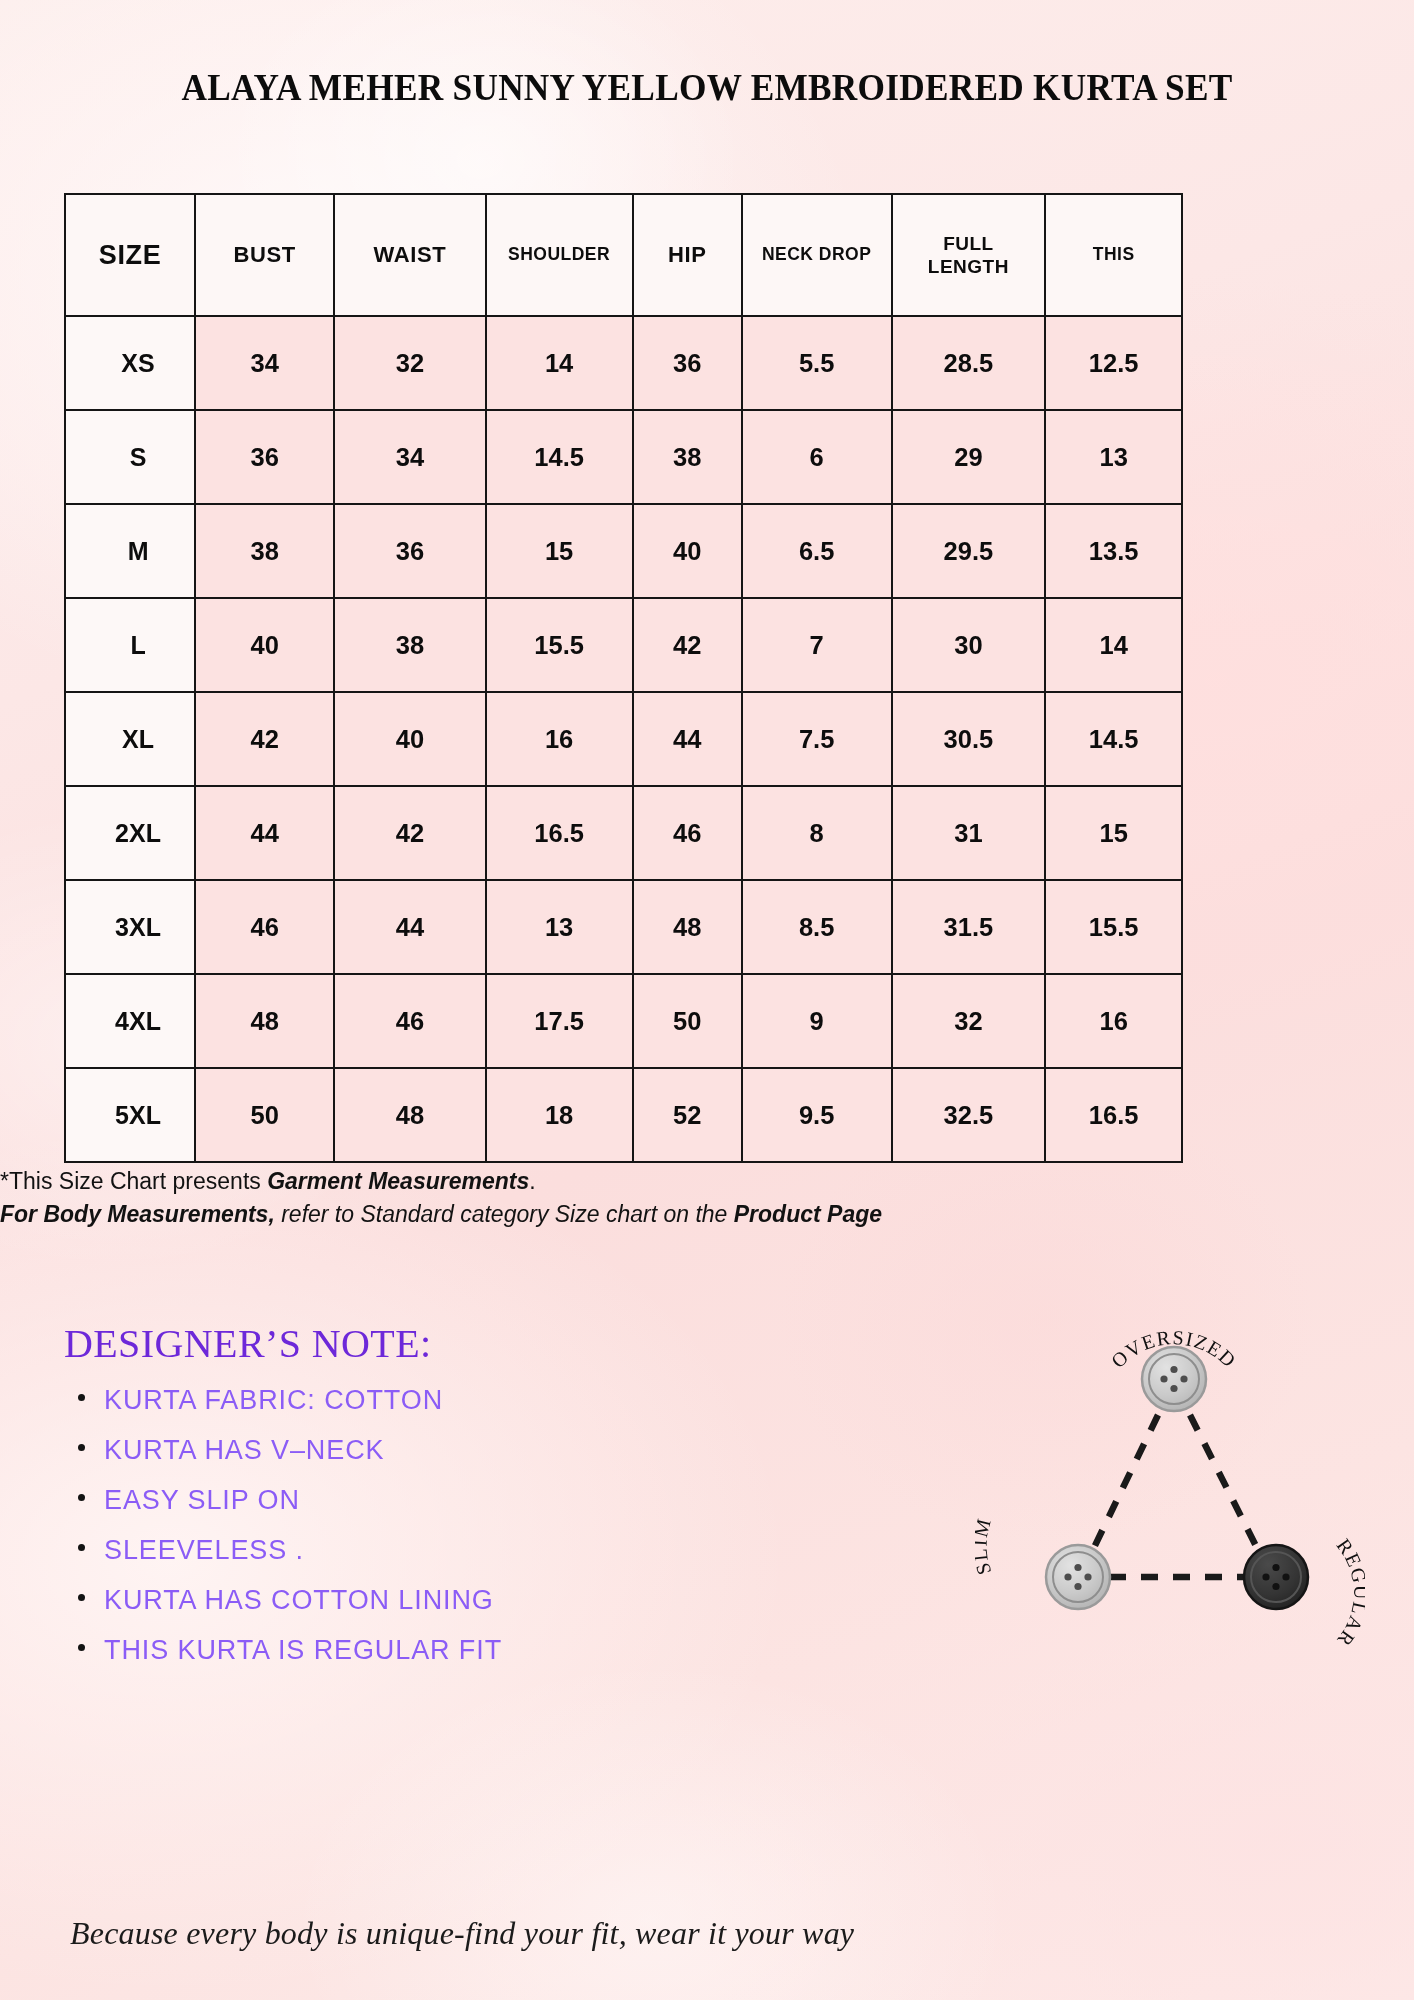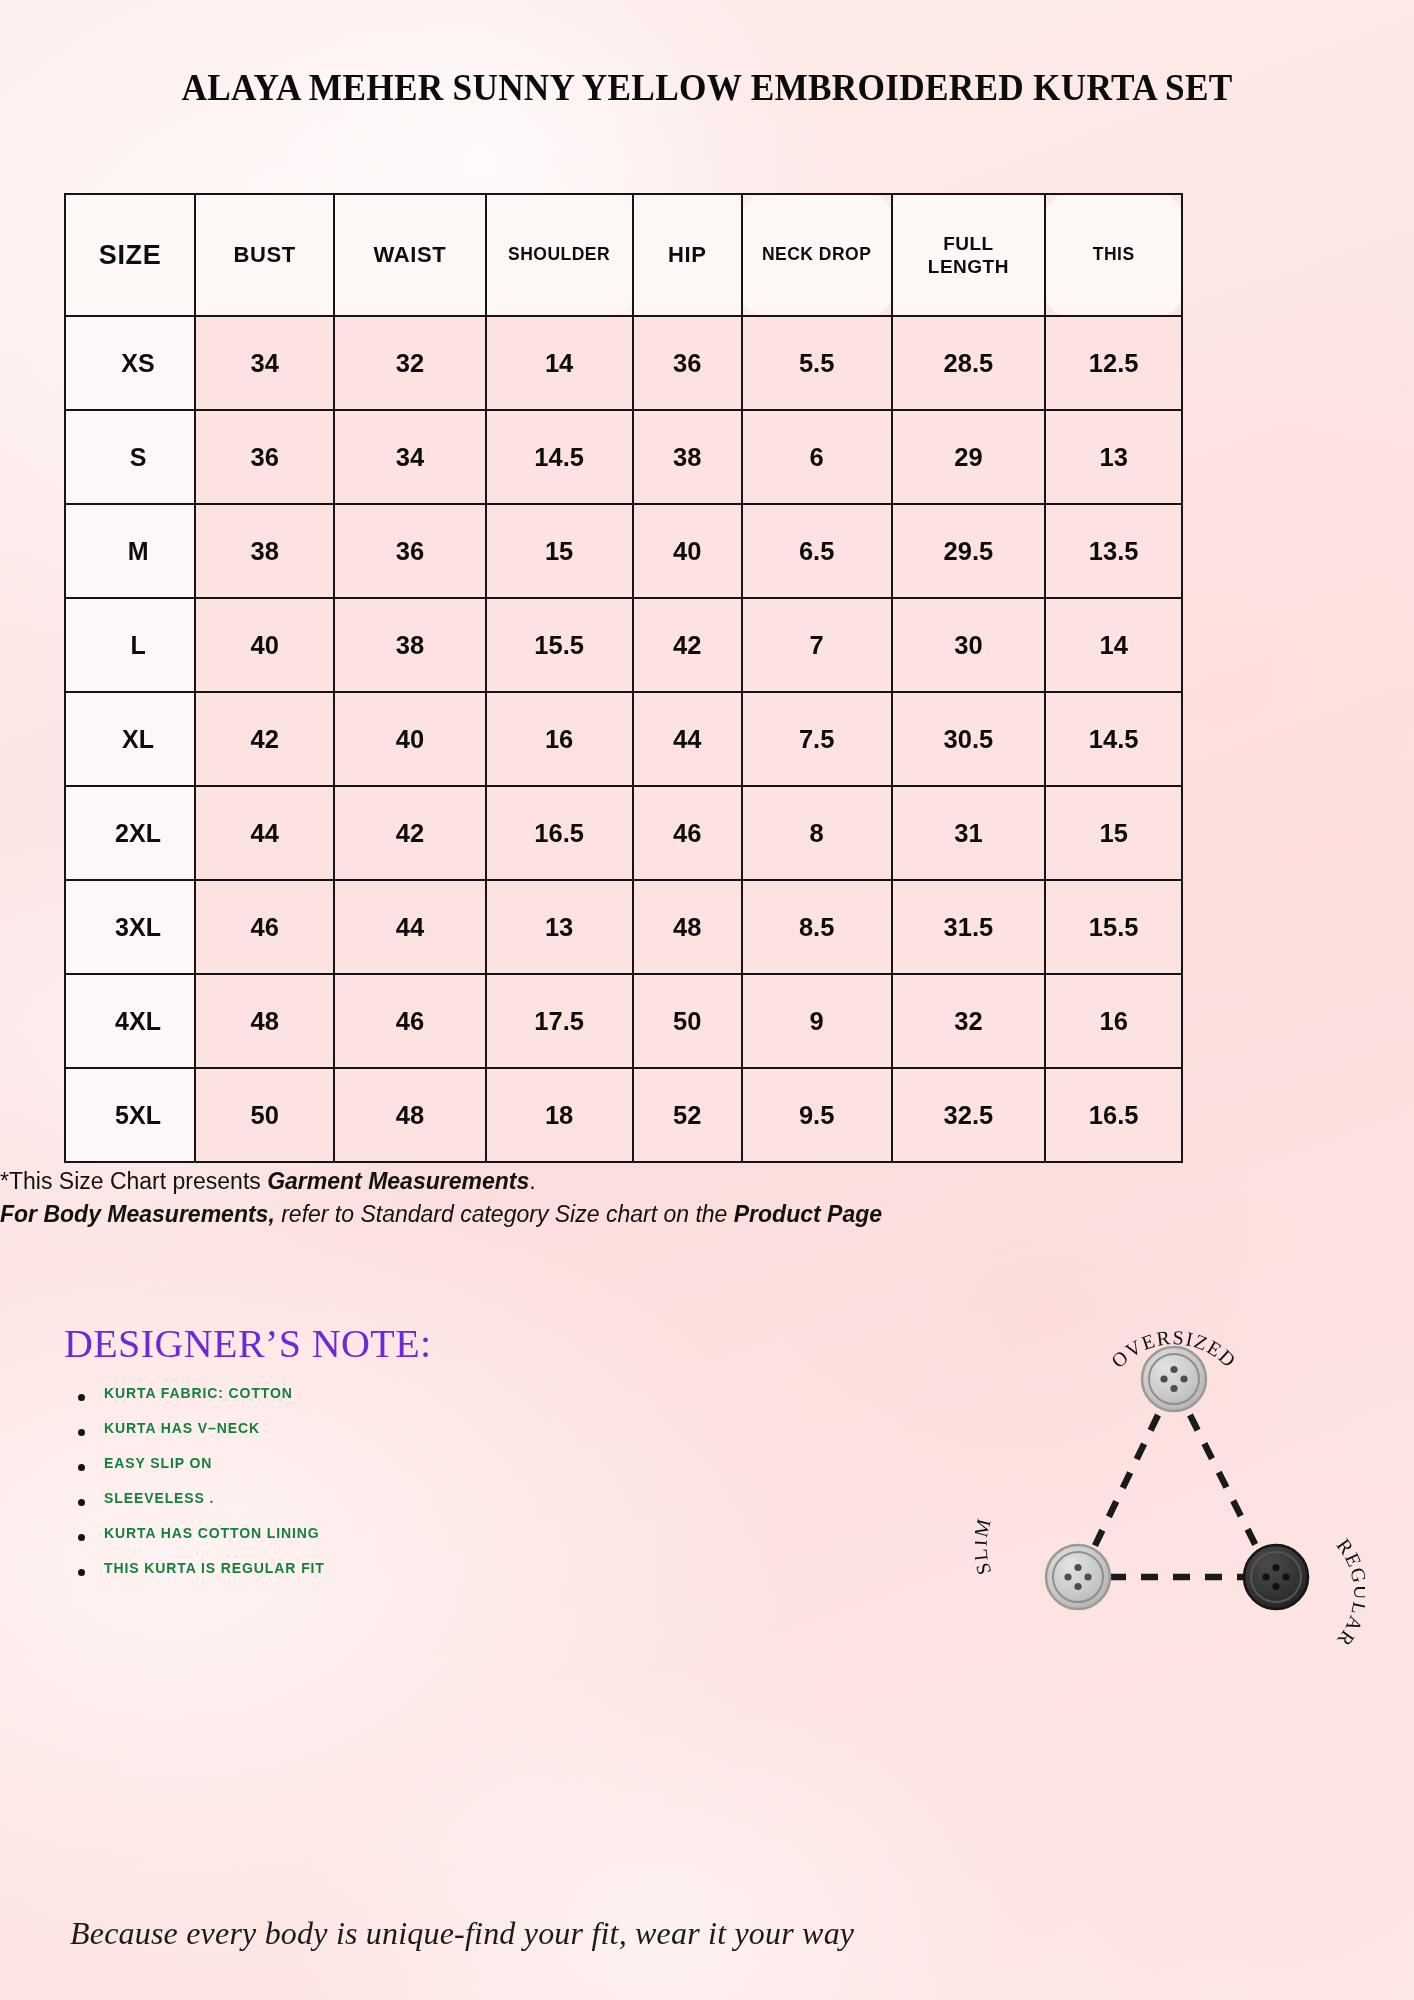--- a/index.html
+++ b/index.html
@@ -68,21 +68,21 @@
   }
   table.size-table thead th {
     height: 122px;
     background: #fdf7f6;
     font-weight: bold;
     line-height: 1.22;
     padding: 2px 4px;
   }
   table.size-table thead th.h-size   { font-size: 27px; letter-spacing: 0.6px; }
   table.size-table thead th.h-big    { font-size: 22px; letter-spacing: 0.6px; }
-  table.size-table thead th.h-small  { font-size: 17.5px; letter-spacing: 0.5px; border-radius: 23px; }
+  table.size-table thead th.h-small  { font-size: 17.5px; letter-spacing: 0.5px; }
   table.size-table thead th.h-two    { font-size: 19px; letter-spacing: 0.5px; }
 
   table.size-table tbody td {
     height: 94px;
     font-size: 25.5px;
     font-weight: bold;
     background: #fce2e1;
   }
   table.size-table tbody td.size-cell {
     background: #fdf8f7;
@@ -128,25 +128,25 @@
     letter-spacing: 0.4px;
     color: #6d28d9;
     margin-bottom: 18px;
   }
   .designer-note ul {
     list-style: none;
   }
   .designer-note li {
     position: relative;
     padding-left: 40px;
-    font-size: 14px;
+    font-size: 27px;
     letter-spacing: 0.9px;
-    color: #15803d;
+    color: #8b5cf6;
     margin-bottom: 19px;
-    font-weight: 700;
+    font-weight: 400;
   }
   .designer-note li .bullet {
     position: absolute;
     left: 14px;
     top: 9px;
     width: 7px; height: 7px;
     border-radius: 50%;
     background: #131313;
   }
 

